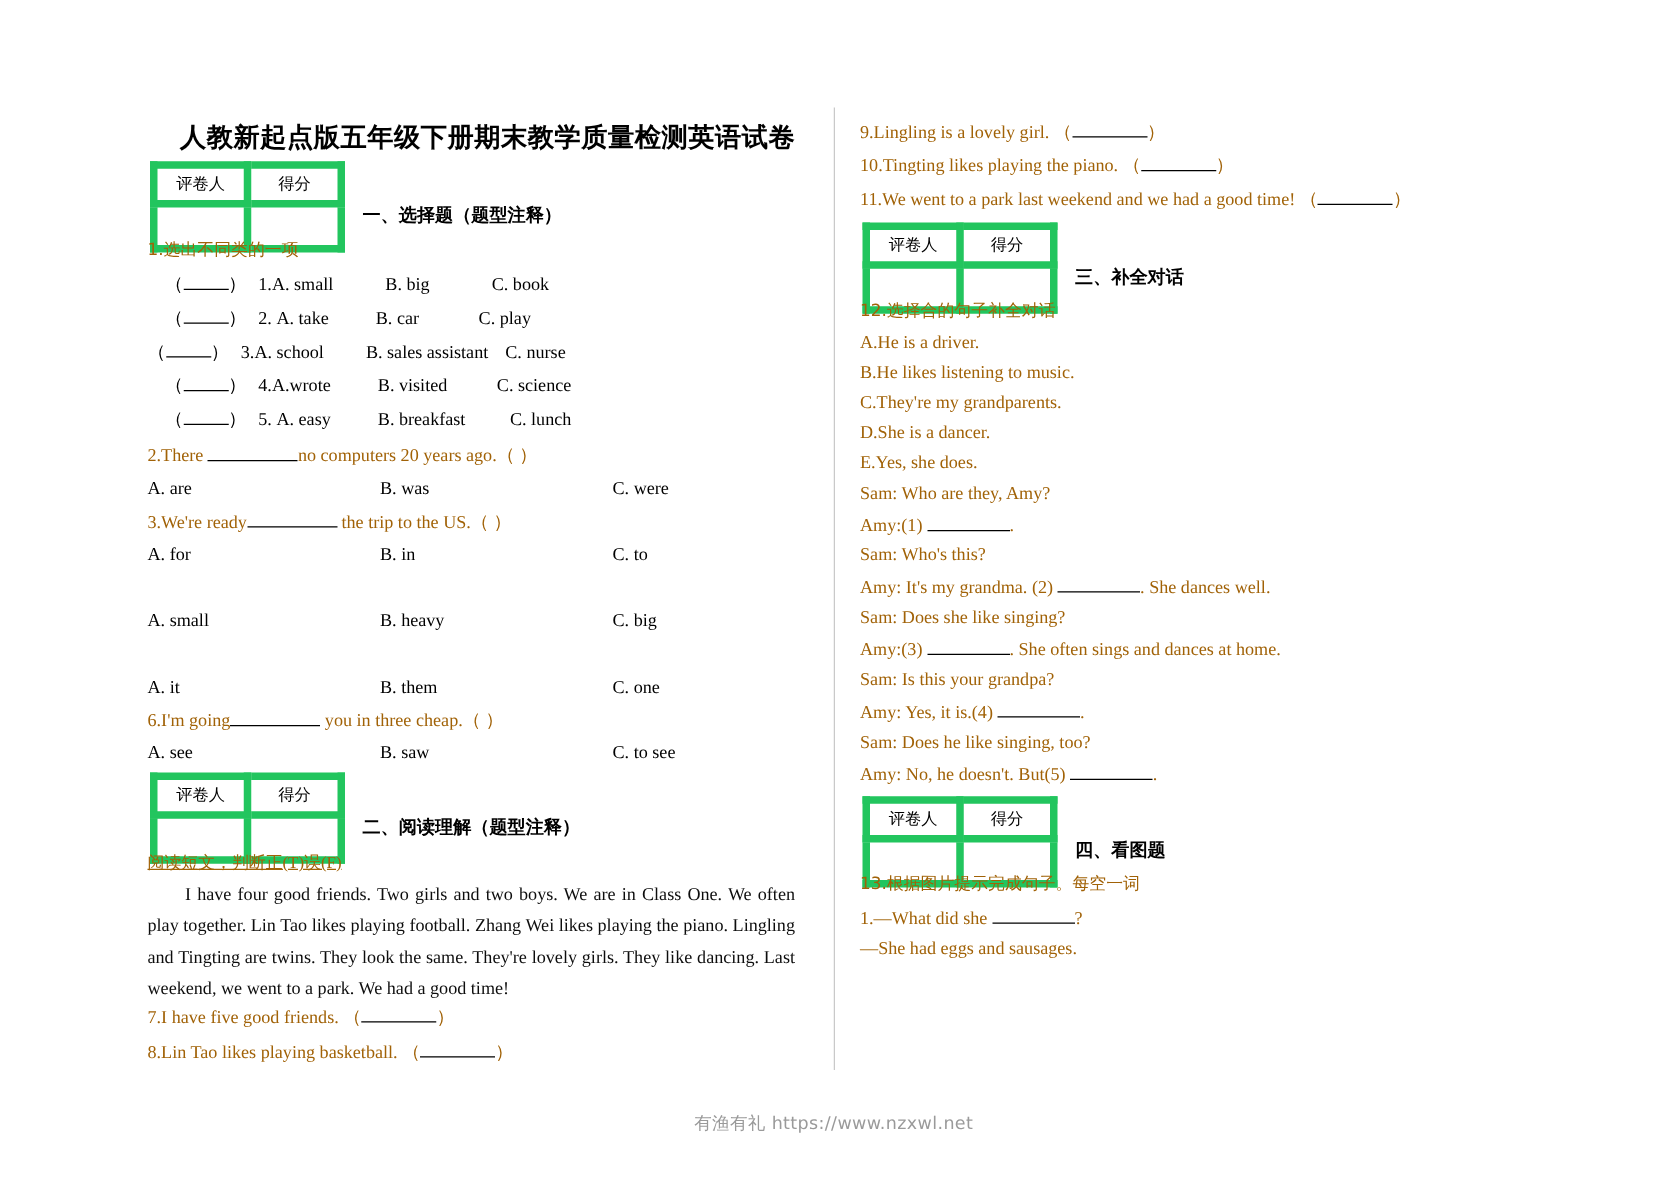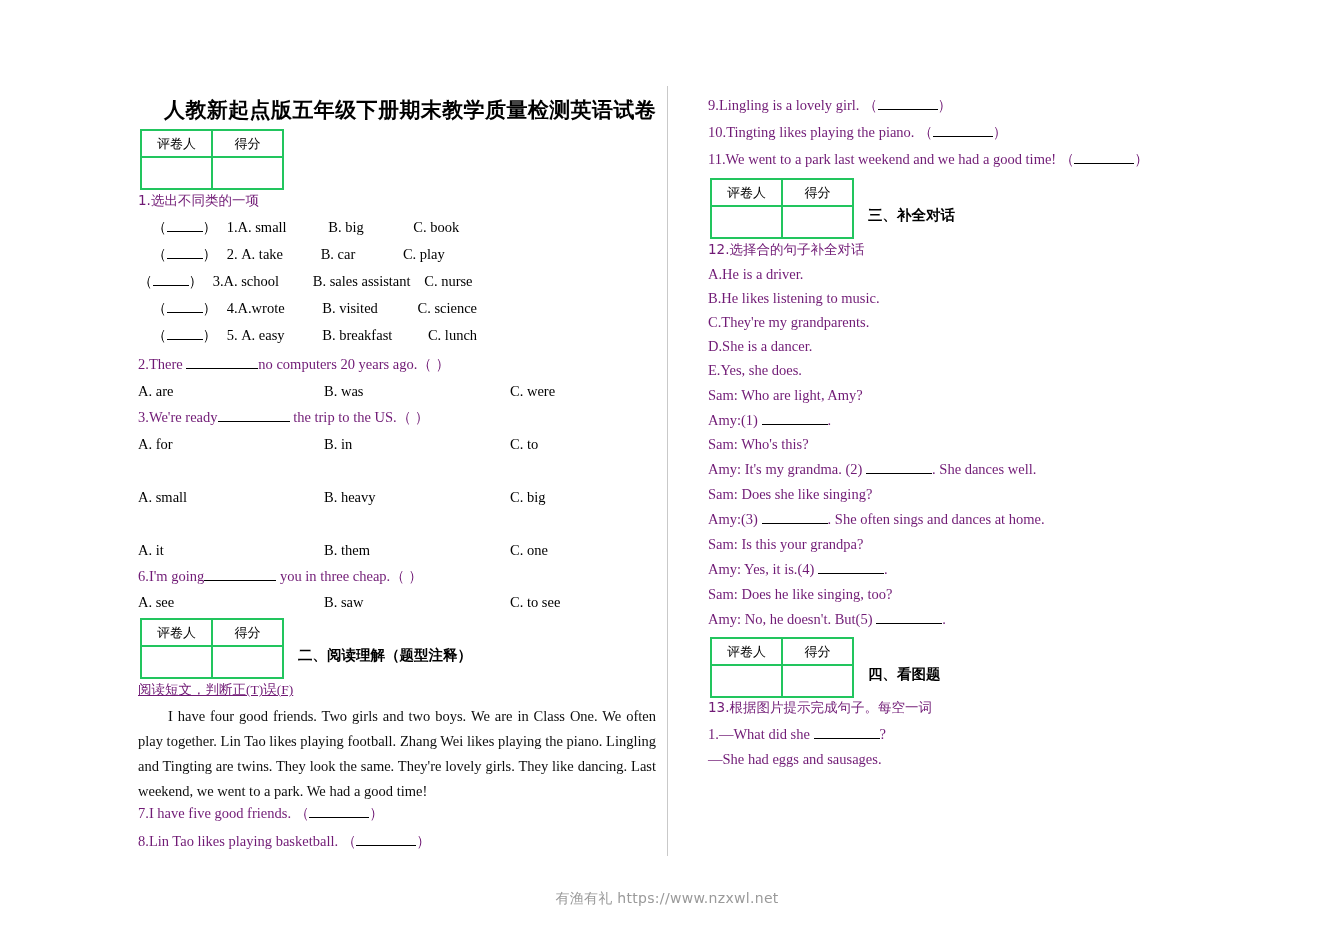--- a/index.html
+++ b/index.html
@@ -18,21 +18,20 @@
     height: 944px;
     overflow: hidden;
     background: #ffffff;
   }
 
   
   .col {
     position: absolute;
     top: 0;
     height: 944px;
-    margin-left: 20px;
   }
   #col-left  { left: 118px; width: 540px; }
   #col-right { left: 688px; width: 570px; }
 
   #column-divider {
     position: absolute;
     left: 667px;
     top: 86px;
     width: 1px;
     height: 770px;
@@ -57,21 +56,21 @@
   .scorer-block {
     position: absolute;
     display: flex;
     align-items: flex-start;
   }
   .scorer-table {
     border-collapse: collapse;
     table-layout: fixed;
   }
   .scorer-table td {
-    border: 2px solid #22c55e;
+    border: 6px solid #22c55e;
     width: 69px;
     text-align: center;
     font-family: "DejaVu Sans", "Liberation Sans", sans-serif;
     font-size: 13px;
     padding: 0;
   }
   .scorer-table tr.head td { height: 25px; line-height: 25px; }
   .scorer-table tr.body td { height: 30px; }
 
   .section-heading {
@@ -83,21 +82,21 @@
     margin-left: 14px;
     padding-top: 14px;
   }
 
   
   .ln {
     position: absolute;
     font-size: 14.5px;
     line-height: 17px;
     white-space: nowrap;
-    color: #701a75;
+    color: #a16207;
   }
   .ln.cn {
     font-family: "DejaVu Sans", "Liberation Sans", sans-serif;
     font-size: 13.5px;
   }
   .ln.mixed-cn {
     font-family: "Liberation Serif", "DejaVu Serif", serif;
     text-decoration: underline;
   }
 
@@ -178,20 +177,21 @@
             <tr class="head">
           <td>评卷人</td>
           <td>得分</td>
         </tr>
         <tr class="body">
           <td></td>
           <td></td>
         </tr>
       </tbody>
         </table>
+      <div class="section-heading">一、选择题（题型注释）</div>
     </div>
 
     <div class="ln cn" style="left:0px; top:192px;">1.选出不同类的一项</div>
 
     <div class="choice-row" style="left:14px; top:219px;">
       <span class="blank-paren">（<span class="ul ul-36"></span>）</span>
       <span style="margin-left:6px;">1.</span><span>A. small</span>
       <span style="display:inline-block;width:38px;"></span><span>B. big</span>
       <span style="display:inline-block;width:46px;"></span><span>C. book</span>
     </div>
@@ -330,21 +330,21 @@
     </div>
 
     <div class="ln cn" style="left:0px; top:241px;">12.选择合的句子补全对话</div>
 
     <div class="ln" style="left:0px; top:266px;">A.He is a driver.</div>
     <div class="ln" style="left:0px; top:290px;">B.He likes listening to music.</div>
     <div class="ln" style="left:0px; top:314px;">C.They're my grandparents.</div>
     <div class="ln" style="left:0px; top:338px;">D.She is a dancer.</div>
     <div class="ln" style="left:0px; top:362px;">E.Yes, she does.</div>
 
-    <div class="ln" style="left:0px; top:387px;">Sam: Who are light, Amy?</div>
+    <div class="ln" style="left:0px; top:387px;">Sam: Who are they, Amy?</div>
 
     <div class="ln" style="left:0px; top:412px;">
       <span>Amy:(1)</span>
       <span class="ul ul-66"></span><span>.</span>
     </div>
 
     <div class="ln" style="left:0px; top:436px;">Sam: Who's this?</div>
 
     <div class="ln" style="left:0px; top:461px;">
       <span>Amy: It's my grandma. (2)</span>

